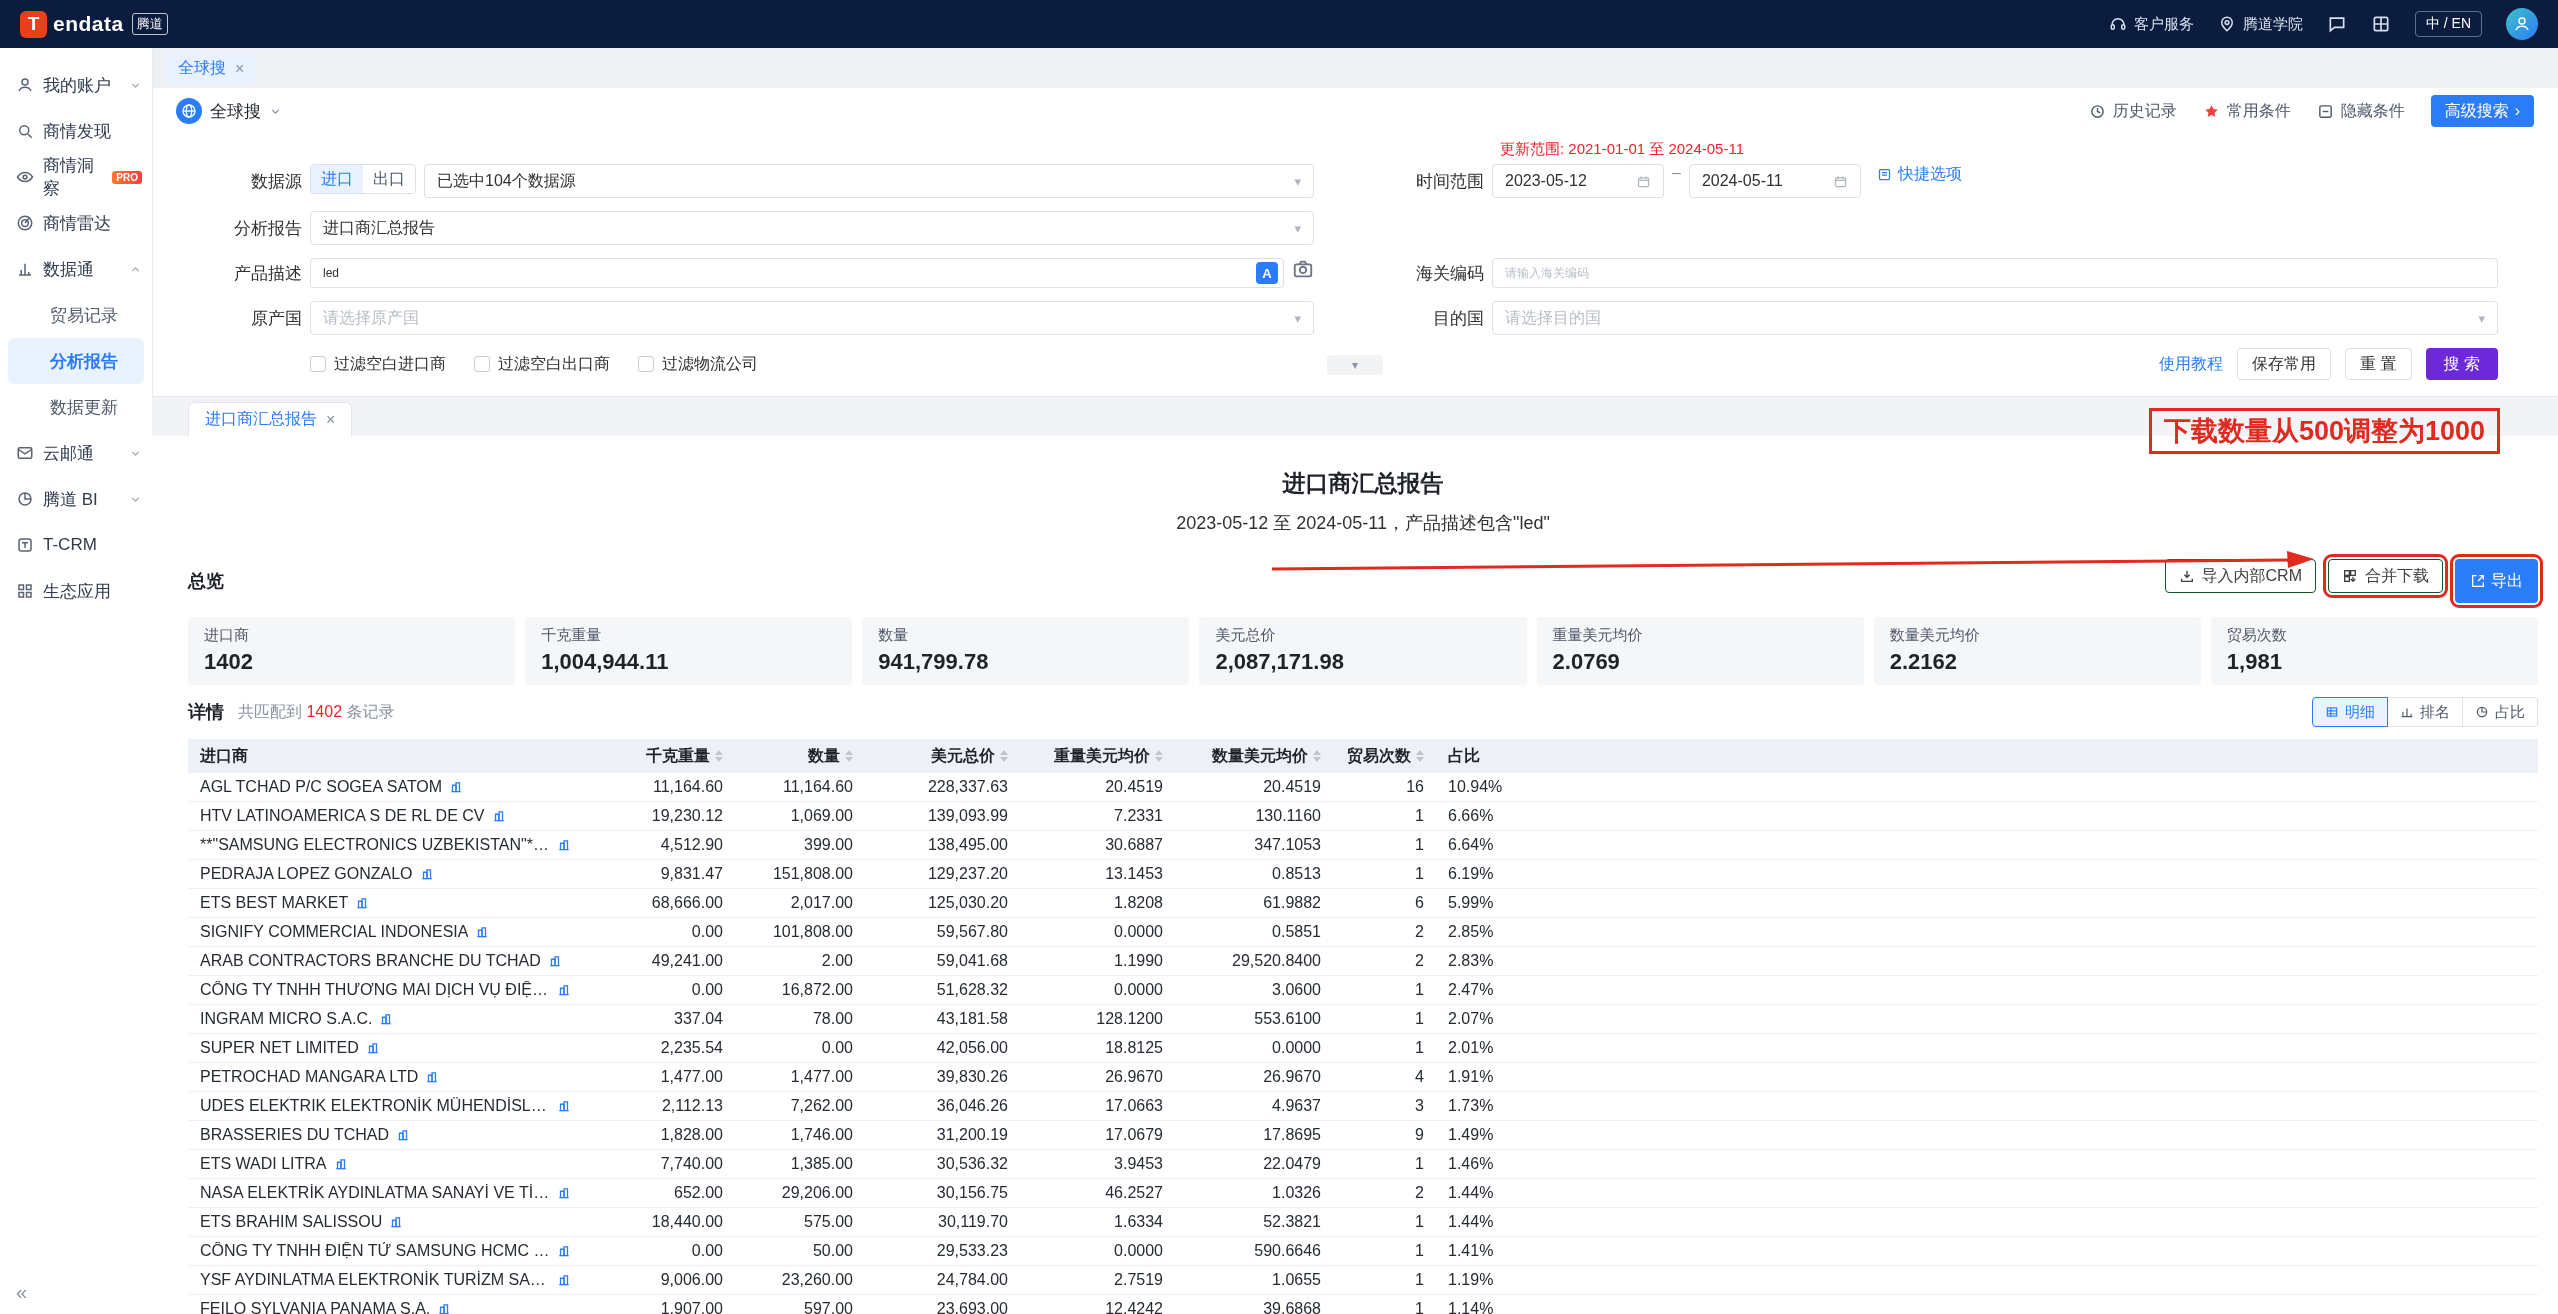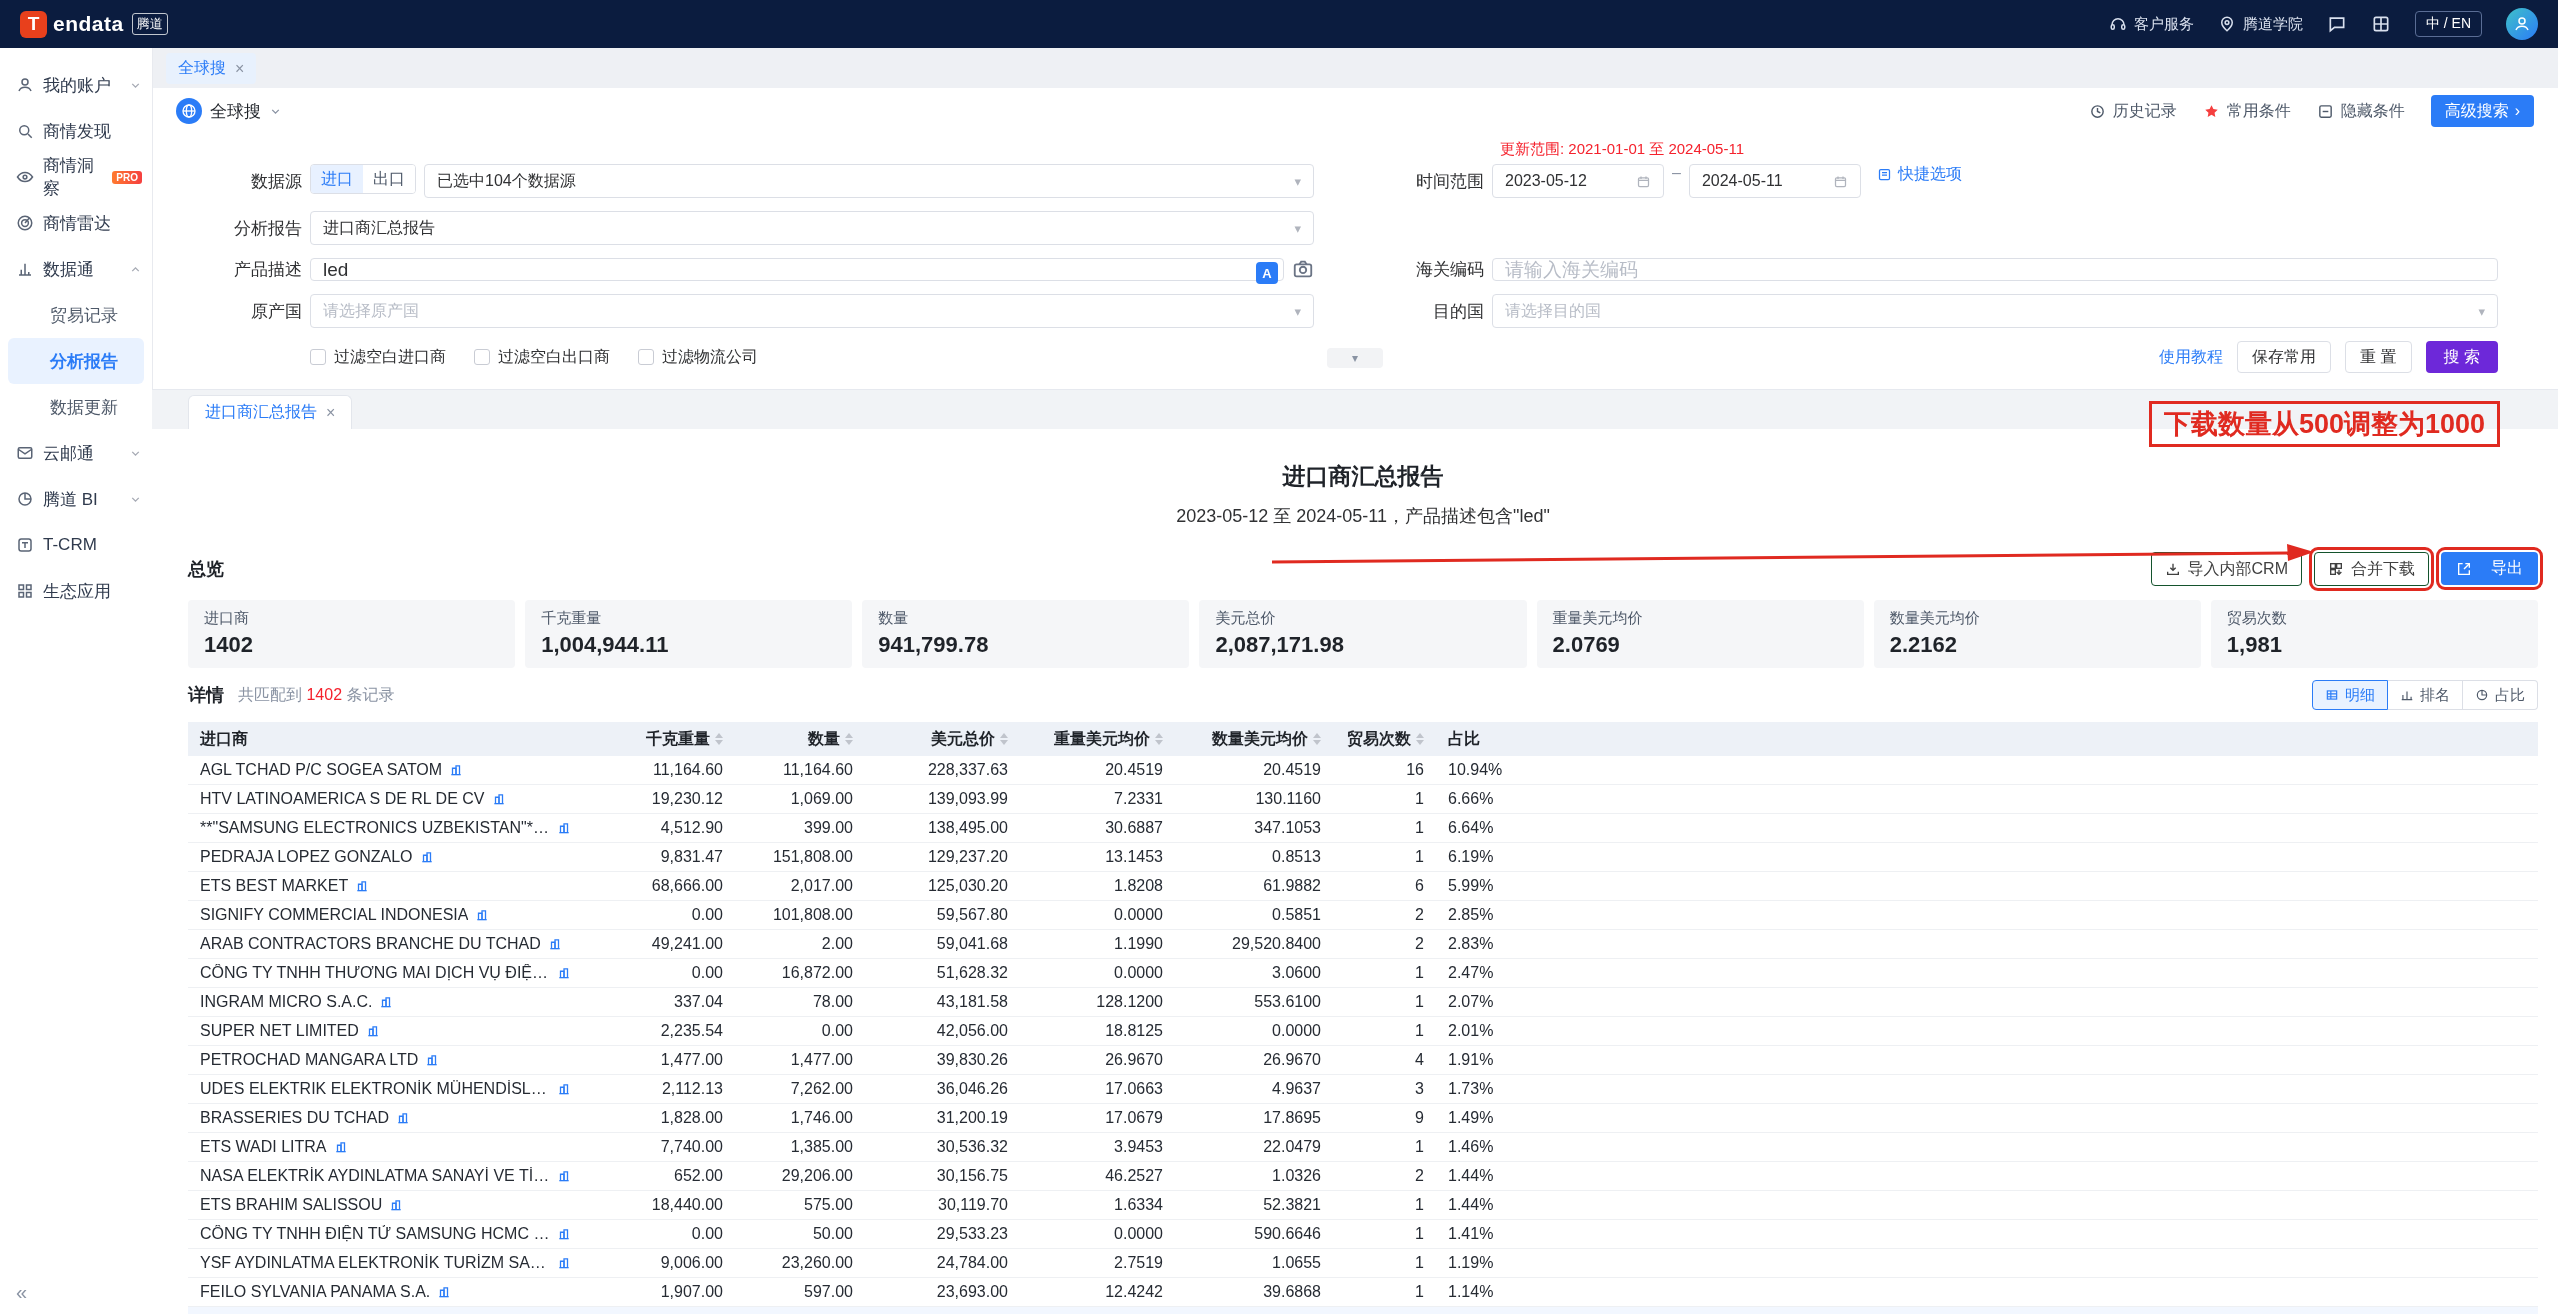--- a/index.html
+++ b/index.html
@@ -54,21 +54,21 @@
   .fcell { display:flex; align-items:flex-start; gap:8px; min-width:0; }
   .update-range { position:absolute; top:6px; left:1348px; font-size:15px; color:#f5222d; }
   .toggle { display:flex; border:1px solid #dcdfe6; border-radius:4px; overflow:hidden; height:30px; flex:none; }
   .tg { width:52px; display:flex; align-items:center; justify-content:center; font-size:16px; color:#4e5969; cursor:pointer; background:#fff; }
   .tg.on { background:#e8f1ff; color:#2b7cf7; }
   .select, .datebox { height:30px; border:1px solid #dcdfe6; border-radius:4px; background:#fff; display:flex; align-items:center; padding:16px 12px; font-size:16px; cursor:pointer; }
   .select { flex:1; justify-content:space-between; min-width:0; }
   .ph { color:#b8bdc7; }
   .chevd { color:#b0b4bd; font-size:13px; }
   .inp-wrap { position:relative; flex:1; min-width:0; }
-  .inp { width:100%; height:23px; border:1px solid #dcdfe6; border-radius:4px; padding:0 40px 0 12px; font-size:19px; color:#303133; font-family:inherit; }
+  .inp { width:100%; height:30px; border:1px solid #dcdfe6; border-radius:4px; padding:0 40px 0 12px; font-size:12px; color:#303133; font-family:inherit; }
   .inp.full { padding-right:12px; }
   .inp::placeholder { color:#b8bdc7; }
   .translate-ic { position:absolute; right:6px; top:4px; width:22px; height:22px; background:#2b7cf7; border-radius:4px; color:#fff; font-size:13px; font-weight:bold; display:flex; align-items:center; justify-content:center; cursor:pointer; }
   .datebox { width:172px; justify-content:space-between; flex:none; }
   .dash { color:#8a93a3; }
   .quick { display:flex; align-items:center; gap:6px; color:#2b7cf7; font-size:16px; margin-left:8px; cursor:pointer; white-space:nowrap; }
   .cbrow { display:flex; align-items:center; gap:28px; }
   .cb { display:flex; align-items:center; gap:8px; font-size:16px; color:#303133; cursor:pointer; }
   .cb-box { width:16px; height:16px; border:1px solid #c9ccd4; border-radius:3px; background:#fff; }
   .form-actions { grid-column:3 / 5; display:flex; align-items:center; justify-content:flex-end; gap:14px; }
@@ -79,21 +79,21 @@
 
   
   .report-area { position:relative; flex:1; display:flex; flex-direction:column; overflow:hidden; }
   .report-panel { background:#fff; flex:1; padding:0 20px 0 36px; overflow:hidden; position:relative; }
   .rpt-title { text-align:center; font-size:23px; font-weight:bold; color:#1f2329; margin-top:32px; }
   .rpt-sub { text-align:center; font-size:18px; color:#303133; margin-top:12px; }
   .overview-row { display:flex; align-items:center; margin-top:24px; }
   .sec-label { font-size:18px; font-weight:bold; color:#1f2329; }
   .ov-btns { margin-left:auto; display:flex; gap:12px; }
   .btn-outline { height:34px; border:1px solid #14532d; border-radius:4px; background:#fff; display:flex; align-items:center; gap:7px; padding:0 13px; font-size:16px; color:#404040; cursor:pointer; white-space:nowrap; }
-  .btn-export { height:33px; border-radius:4px; background:#2b7cf7; color:#fff; display:flex; align-items:center; gap:19px; padding:0 15px; font-size:16px; cursor:pointer; }
+  .btn-export { height:44px; border-radius:4px; background:#2b7cf7; color:#fff; display:flex; align-items:center; gap:5px; padding:0 15px; font-size:16px; cursor:pointer; }
   .red-note { outline:3px solid #e02a20; outline-offset:2px; }
   .stats-row { display:flex; gap:10px; margin-top:14px; }
   .stat { flex:1; background:#f5f6f8; border-radius:4px; padding:9px 16px 10px; }
   .stat-label { font-size:15px; color:#4e5969; }
   .stat-value { font-size:22px; font-weight:bold; color:#1f2329; margin-top:4px; }
   .detail-row { display:flex; align-items:center; margin-top:12px; }
   .match { font-size:16px; color:#8a93a3; margin-left:14px; }
   .match b { color:#f5222d; font-weight:normal; }
   .viewmodes { margin-left:auto; display:flex; }
   .vm { height:30px; border:1px solid #dcdfe6; background:#fff; color:#4e5969; display:flex; align-items:center; gap:6px; padding:0 12px; font-size:15px; cursor:pointer; }

